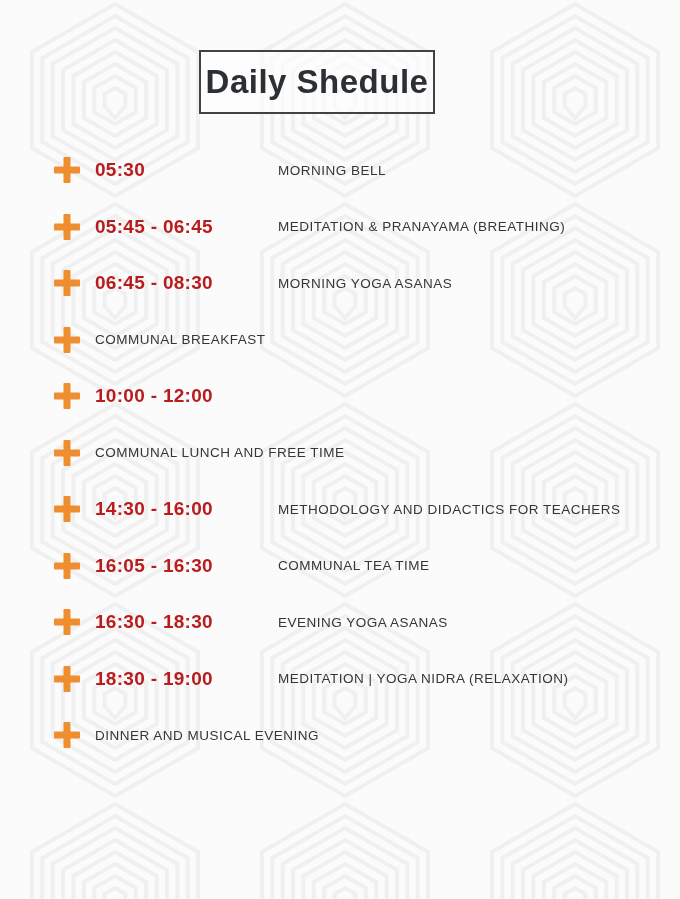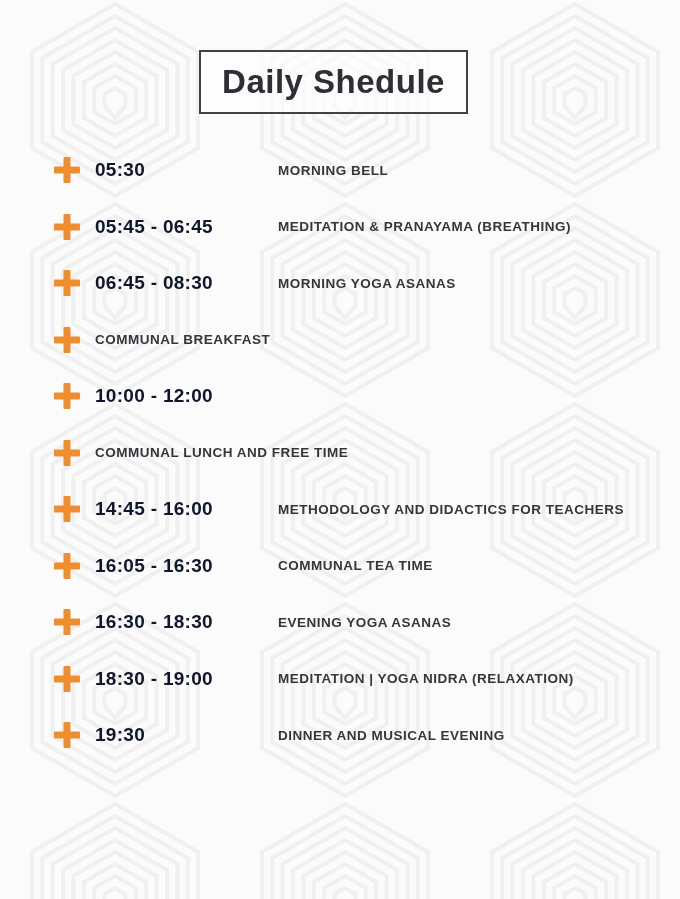--- a/index.html
+++ b/index.html
@@ -8,21 +8,21 @@
     position: relative;
     overflow: hidden;
     background: #fbfbfb;
     font-family: "Liberation Sans", sans-serif;
   }
   .bg-pattern { position: absolute; top: 0; left: 0; z-index: 0; }
   .content { position: relative; z-index: 1; width: 680px; height: 899px; }
 
   .title-box {
     box-sizing: border-box;
-    width: 269px; height: 64px;
+    width: 236px; height: 64px;
     margin: 50px 0 0 199px;
     border: 2px solid #3f4246;
     background: rgba(255,255,255,0.6);
     display: flex; align-items: center; justify-content: center;
   }
   .title-box h1 {
     margin: 0;
     font-size: 33px; font-weight: 700;
     color: #2c2f34; letter-spacing: 0.5px;
     white-space: nowrap;
@@ -34,25 +34,25 @@
     grid-template-columns: 41px 183px auto;
     align-items: center;
     height: 24px;
     margin-bottom: 32.5px;
   }
   .plus { width: 26px; height: 26px; display: block; }
   .plus svg { display: block; }
   .plus rect { fill: #ee8e2f; }
   .time {
     font-size: 19px; font-weight: 700;
-    color: #0f172a; letter-spacing: 0.3px;
+    color: #b91c1c; letter-spacing: 0.3px;
     white-space: nowrap;
   }
   .activity {
-    font-size: 13.5px; font-weight: 700;
+    font-size: 13.5px; font-weight: 400;
     color: #33363b; letter-spacing: 0.5px;
     white-space: pre;
   }
 </style>
 </head>
 <body>
 
 <svg class="bg-pattern" width="680" height="899" xmlns="http://www.w3.org/2000/svg">
   <defs>
     <pattern id="hexpat" width="230" height="200" patternUnits="userSpaceOnUse">
@@ -144,21 +144,21 @@
       <span class="activity">COMMUNAL LUNCH AND FREE TIME</span>
     </div>
 
     <div class="row">
       <span class="plus">
           <svg width="26" height="26" viewBox="0 0 26 26">
             <rect x="0" y="9.5" width="26" height="7" rx="1"></rect>
             <rect x="9.5" y="0" width="7" height="26" rx="1"></rect>
           </svg>
         </span>
-      <span class="time">14:45 - 16:00</span>
+      <span class="time">14:30 - 16:00</span>
       <span class="activity">METHODOLOGY AND DIDACTICS FOR TEACHERS</span>
     </div>
 
     <div class="row">
       <span class="plus">
           <svg width="26" height="26" viewBox="0 0 26 26">
             <rect x="0" y="9.5" width="26" height="7" rx="1"></rect>
             <rect x="9.5" y="0" width="7" height="26" rx="1"></rect>
           </svg>
         </span>
@@ -188,19 +188,18 @@
       <span class="activity">MEDITATION | YOGA NIDRA (RELAXATION)</span>
     </div>
 
     <div class="row">
       <span class="plus">
           <svg width="26" height="26" viewBox="0 0 26 26">
             <rect x="0" y="9.5" width="26" height="7" rx="1"></rect>
             <rect x="9.5" y="0" width="7" height="26" rx="1"></rect>
           </svg>
         </span>
-      <span class="time">19:30</span>
       <span class="activity">DINNER AND MUSICAL EVENING</span>
     </div>
 
   </div>
 
 </div>
 
 </body></html>

